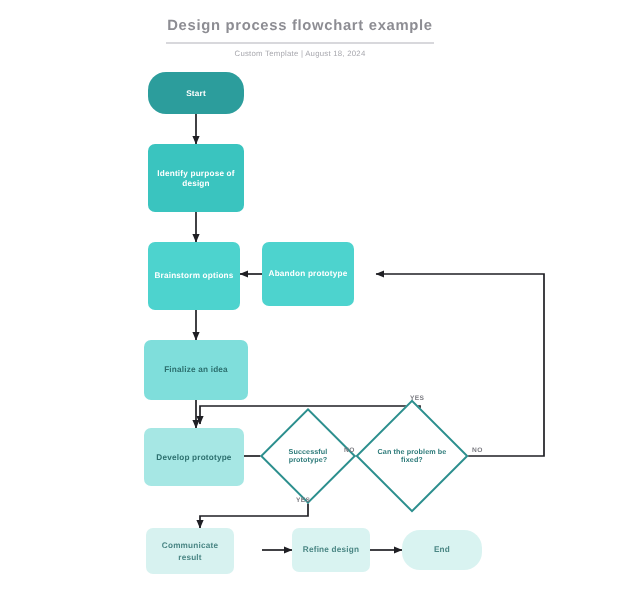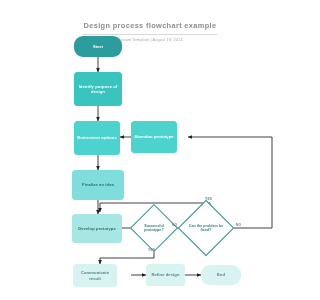--- a/index.html
+++ b/index.html
@@ -9,21 +9,21 @@
     font-family:"Liberation Sans", sans-serif;
     overflow:hidden;
     position:relative;
   }
   #stage{position:absolute;left:0;top:0;width:300px;height:300px;}
 
   
   .hdr{position:absolute;left:0;top:0;width:300px;text-align:center;}
   .hdr-title{
     font-size:7.4px;letter-spacing:.35px;color:#8d8d93;
-    font-weight:700;line-height:10px;padding-top:21px;
+    font-weight:700;line-height:10px;padding-top:8px;
   }
   .hdr-rule{
     width:134px;height:1px;background:#d8d8dc;margin:2.5px auto 0 auto;
   }
   .hdr-sub{
     font-size:3.9px;letter-spacing:.12px;color:#a8a8ae;
     line-height:6px;padding-top:2.5px;font-weight:400;
   }
 
   

